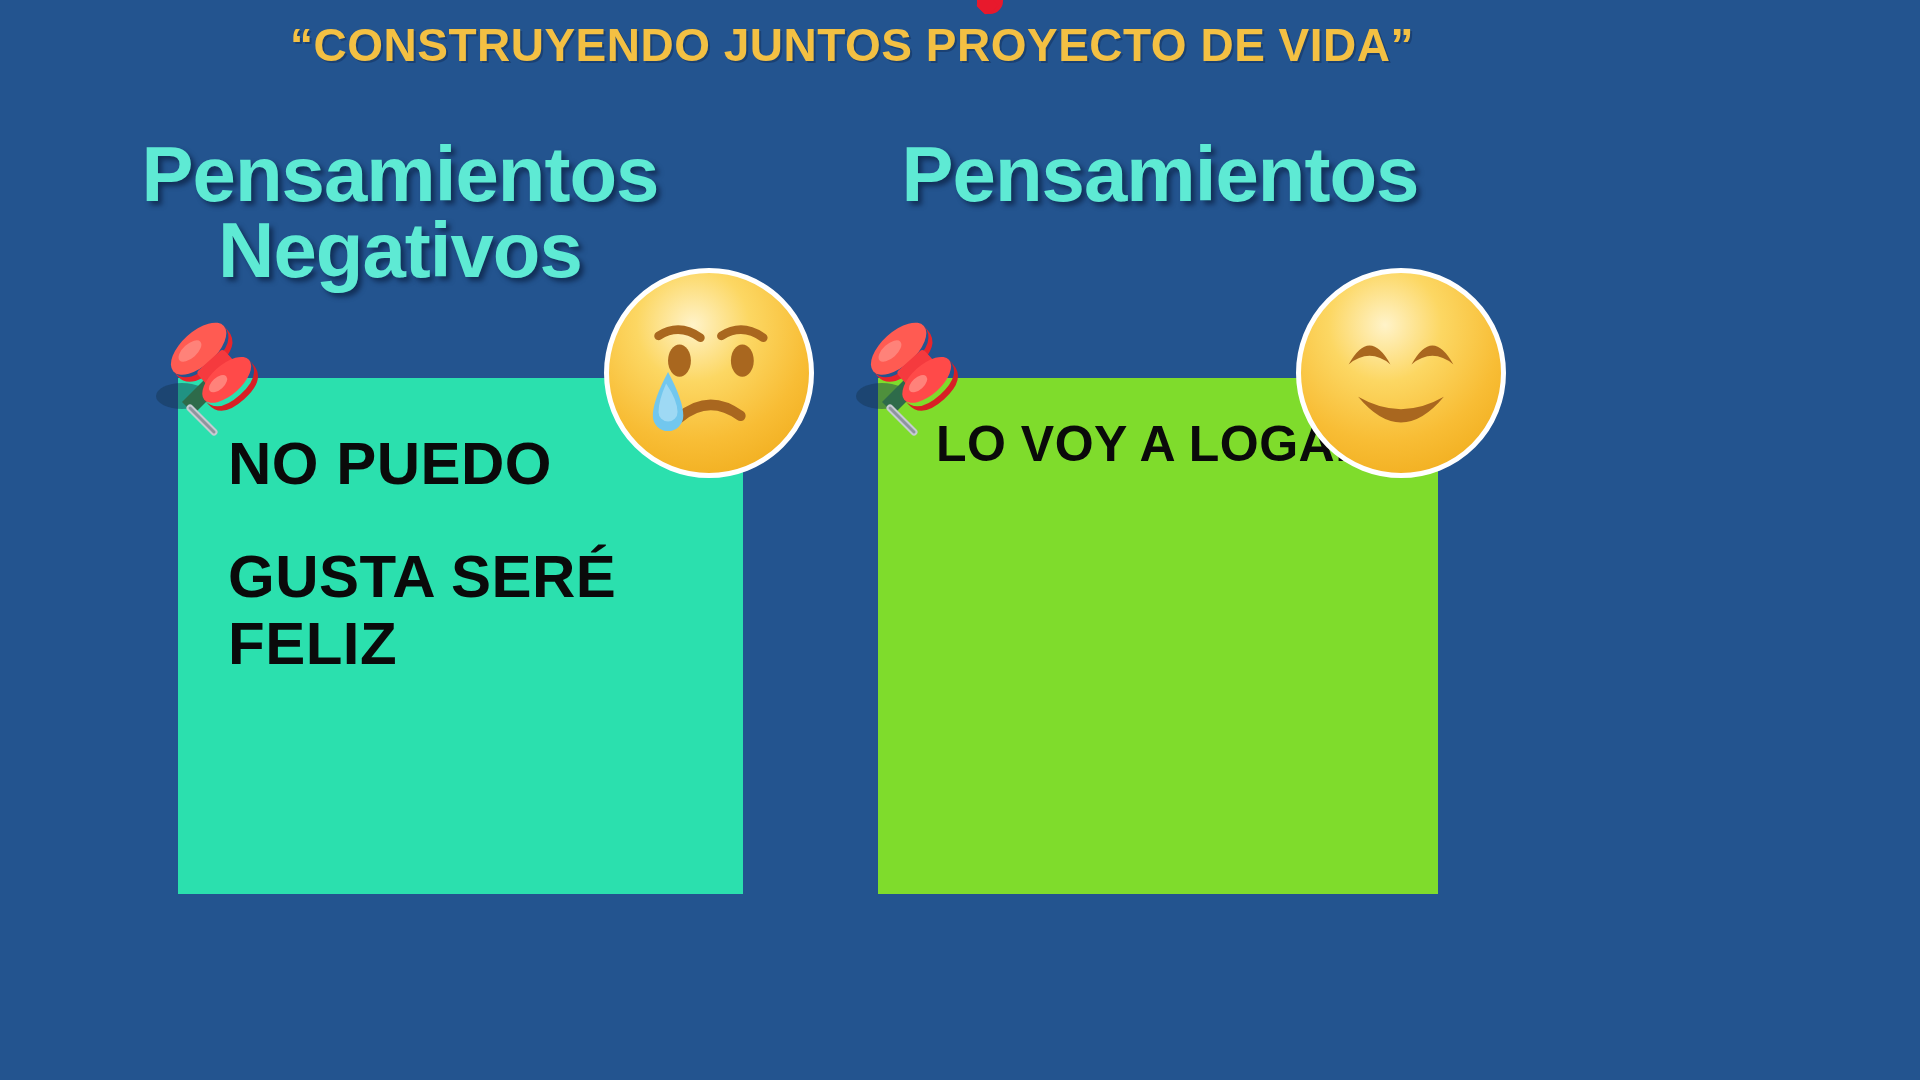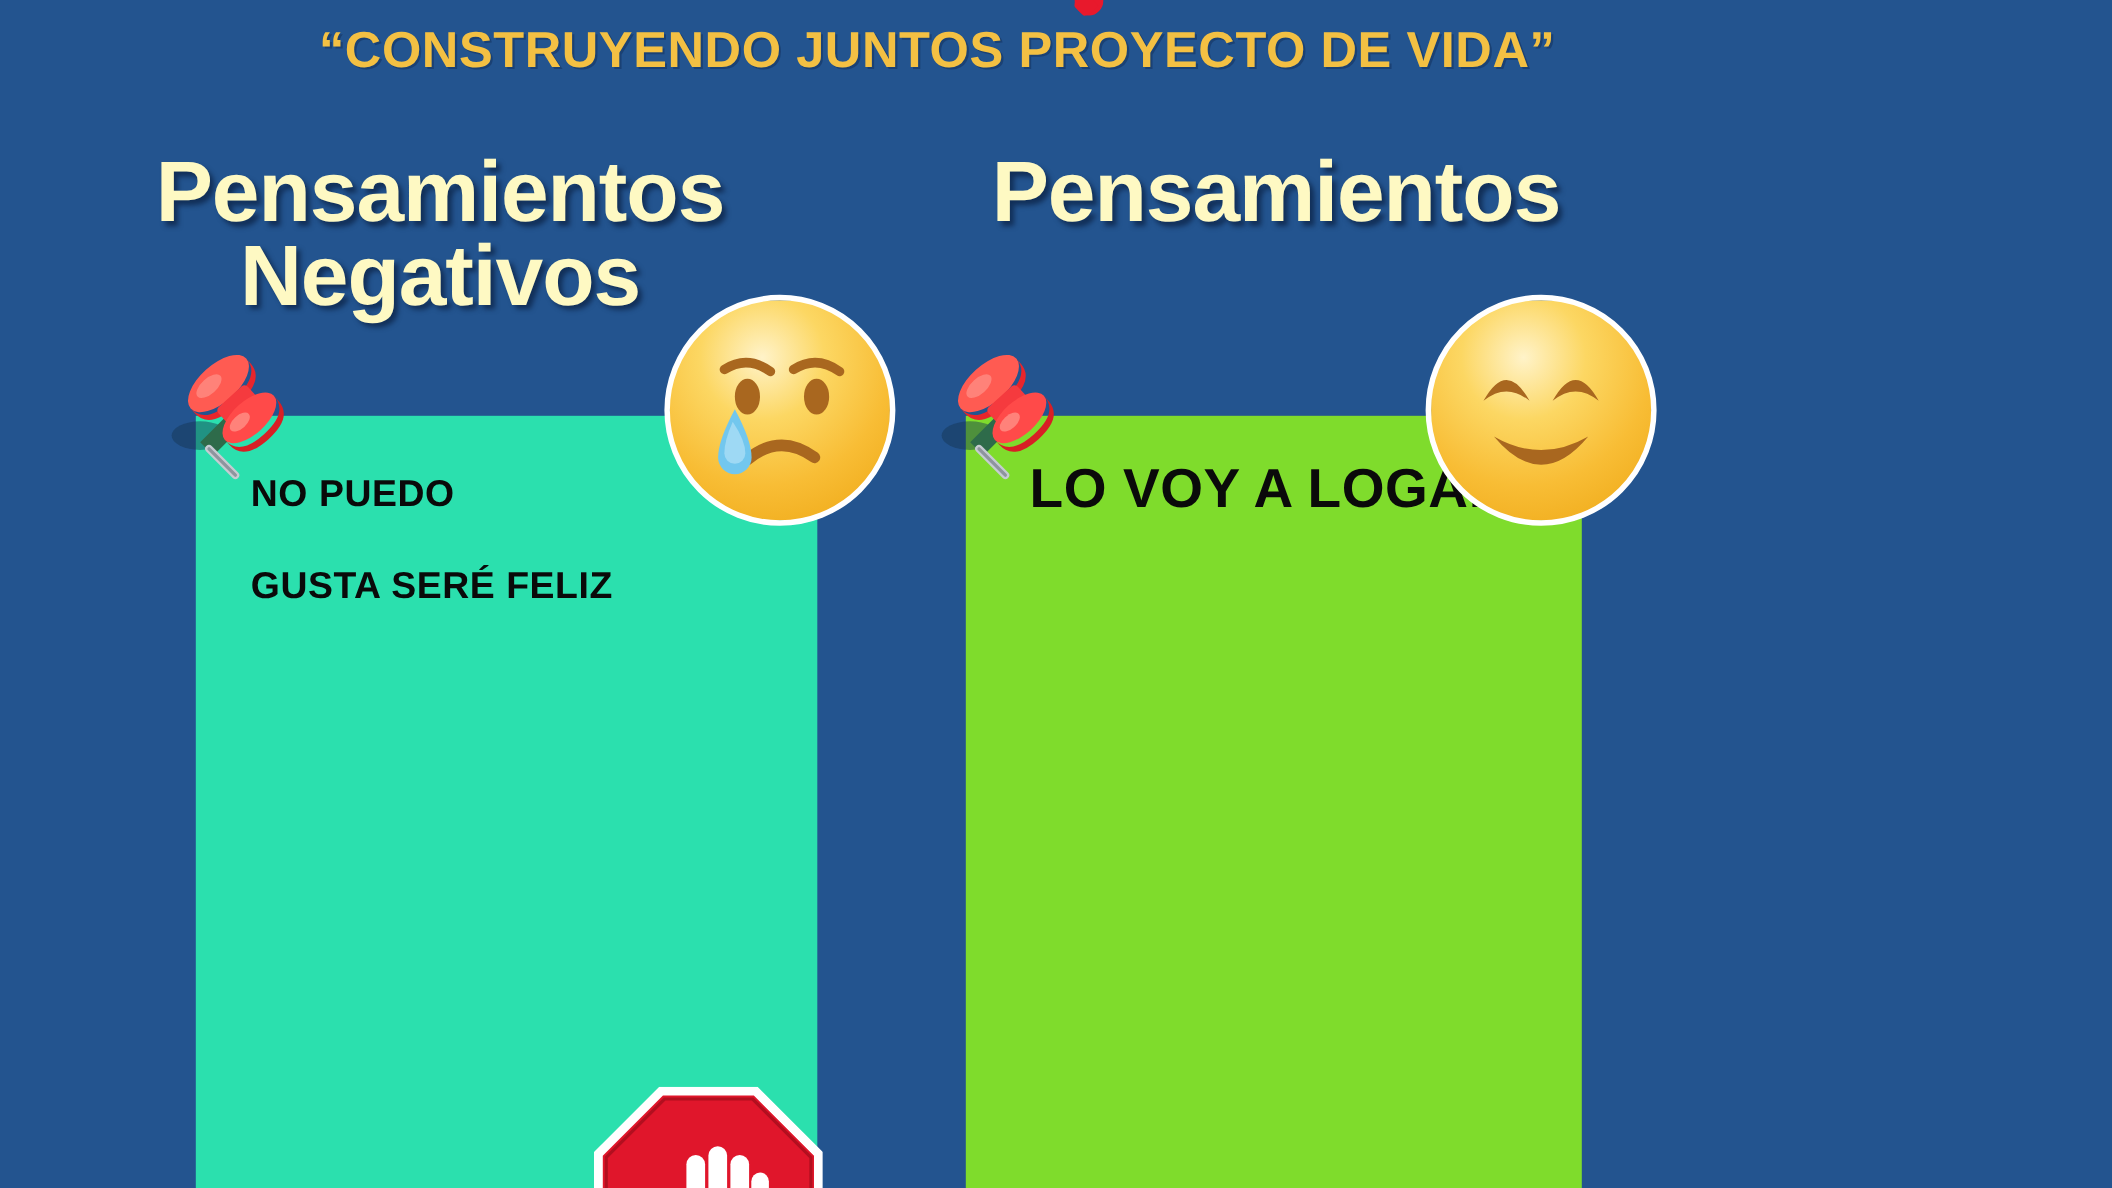--- a/index.html
+++ b/index.html
@@ -13,21 +13,21 @@
     font-family: "Liberation Sans", sans-serif;
     background: #23548F;
     position: relative;
   }
 
   #stage {
     position: absolute;
     left: 0;
     top: 0;
     width: 1920px;
-    height: 1080px;
+    height: 894px;
     background: #23548F;
     overflow: hidden;
   }
 
   
   .marker-tip {
     position: absolute;
     left: 977px;
     top: -12px;
     width: 26px;
@@ -64,21 +64,21 @@
     text-shadow: 2px 2px 0 rgba(20,50,95,0.55);
   }
   .headline-inner {
     display: inline-block;
     transform: translateX(-108px);
   }
 
   
   .col-heading {
     position: absolute;
-    color: #fef9c3;
+    color: #5eead4;
     font-family: "Liberation Sans", sans-serif;
     font-weight: bold;
     font-size: 78px;
     line-height: 0.98;
     text-align: center;
     text-shadow: 4px 4px 5px rgba(12,35,70,0.75);
     letter-spacing: -1px;
   }
   #heading-negative {
     left: 80px;
@@ -113,21 +113,21 @@
   }
 
   .note-body {
     position: absolute;
     left: 50px;
     top: 52px;
     right: 18px;
     color: #0A0A0A;
     font-family: "Liberation Sans", sans-serif;
     font-weight: bold;
-    font-size: 34px;
+    font-size: 60px;
     line-height: 1.12;
     letter-spacing: 0.5px;
   }
   #note-positive .note-body {
     left: 58px;
     top: 38px;
     font-size: 50px;
   }
   .note-line {
     margin: 0 0 46px 0;

